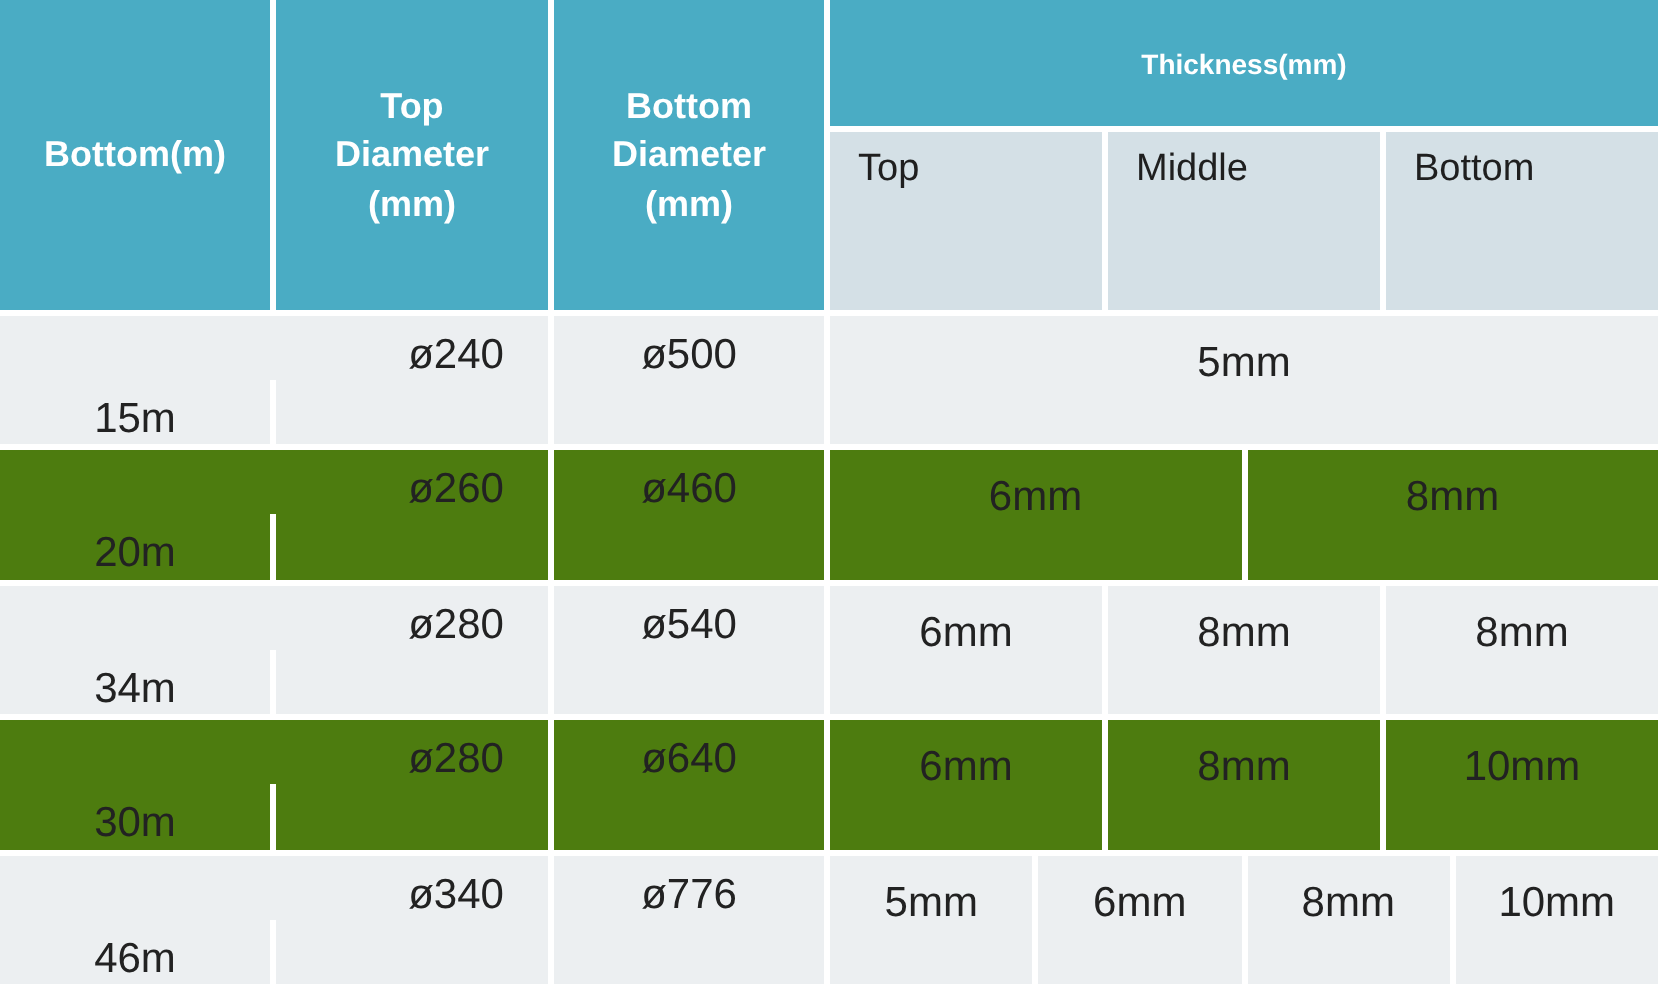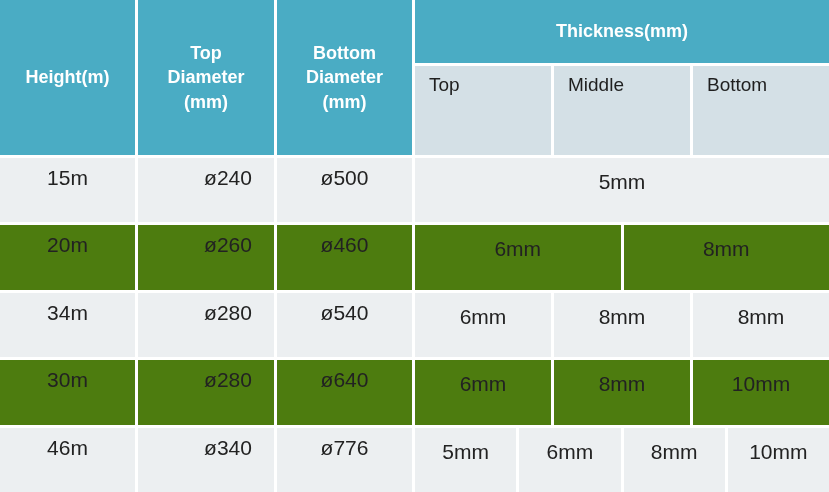--- a/index.html
+++ b/index.html
@@ -54,21 +54,21 @@
     display: flex;
     flex-direction: column;
     box-sizing: border-box;
   }
 
   .th-thickness-title {
     flex: 0 0 66px;
     background: #4aacc4;
     color: #ffffff;
     font-weight: bold;
-    font-size: 18px;
+    font-size: 14px;
     display: flex;
     align-items: center;
     justify-content: center;
     text-align: center;
     box-sizing: border-box;
     border-bottom: 3px solid #ffffff;
   }
 
   .th-sub-row {
     flex: 1 1 auto;
@@ -113,21 +113,21 @@
     font-size: 21px;
     color: #222222;
     box-sizing: border-box;
     border-right: 3px solid #ffffff;
     display: flex;
     align-items: flex-start;
     justify-content: center;
     padding-top: 8px;
   }
 
-  .td-height { flex: 0 0 138px; }
+  .td-height { flex: 0 0 138px; margin-top: 32px; }
   .td-topdia { flex: 0 0 139px; padding-left: 44px; }
   .td-botdia { flex: 0 0 138px; }
 
   .td-thick-wrap {
     flex: 1 1 auto;
     display: flex;
     flex-direction: row;
   }
 
   .td-thick {
@@ -144,21 +144,21 @@
   .td-thick:last-child { border-right: none; }
 </style>
 </head>
 <body>
 
 <div id="spec-table">
 
   <div class="thead">
 
     <div class="th-main th-height">
-      <span>Height(m)</span>
+      <span>Bottom(m)</span>
     </div>
 
     <div class="th-main th-topdia">
       <span>
         <span>Top</span><br>
         <span>Diameter</span><br>
         <span>(mm)</span>
       </span>
     </div>
 

